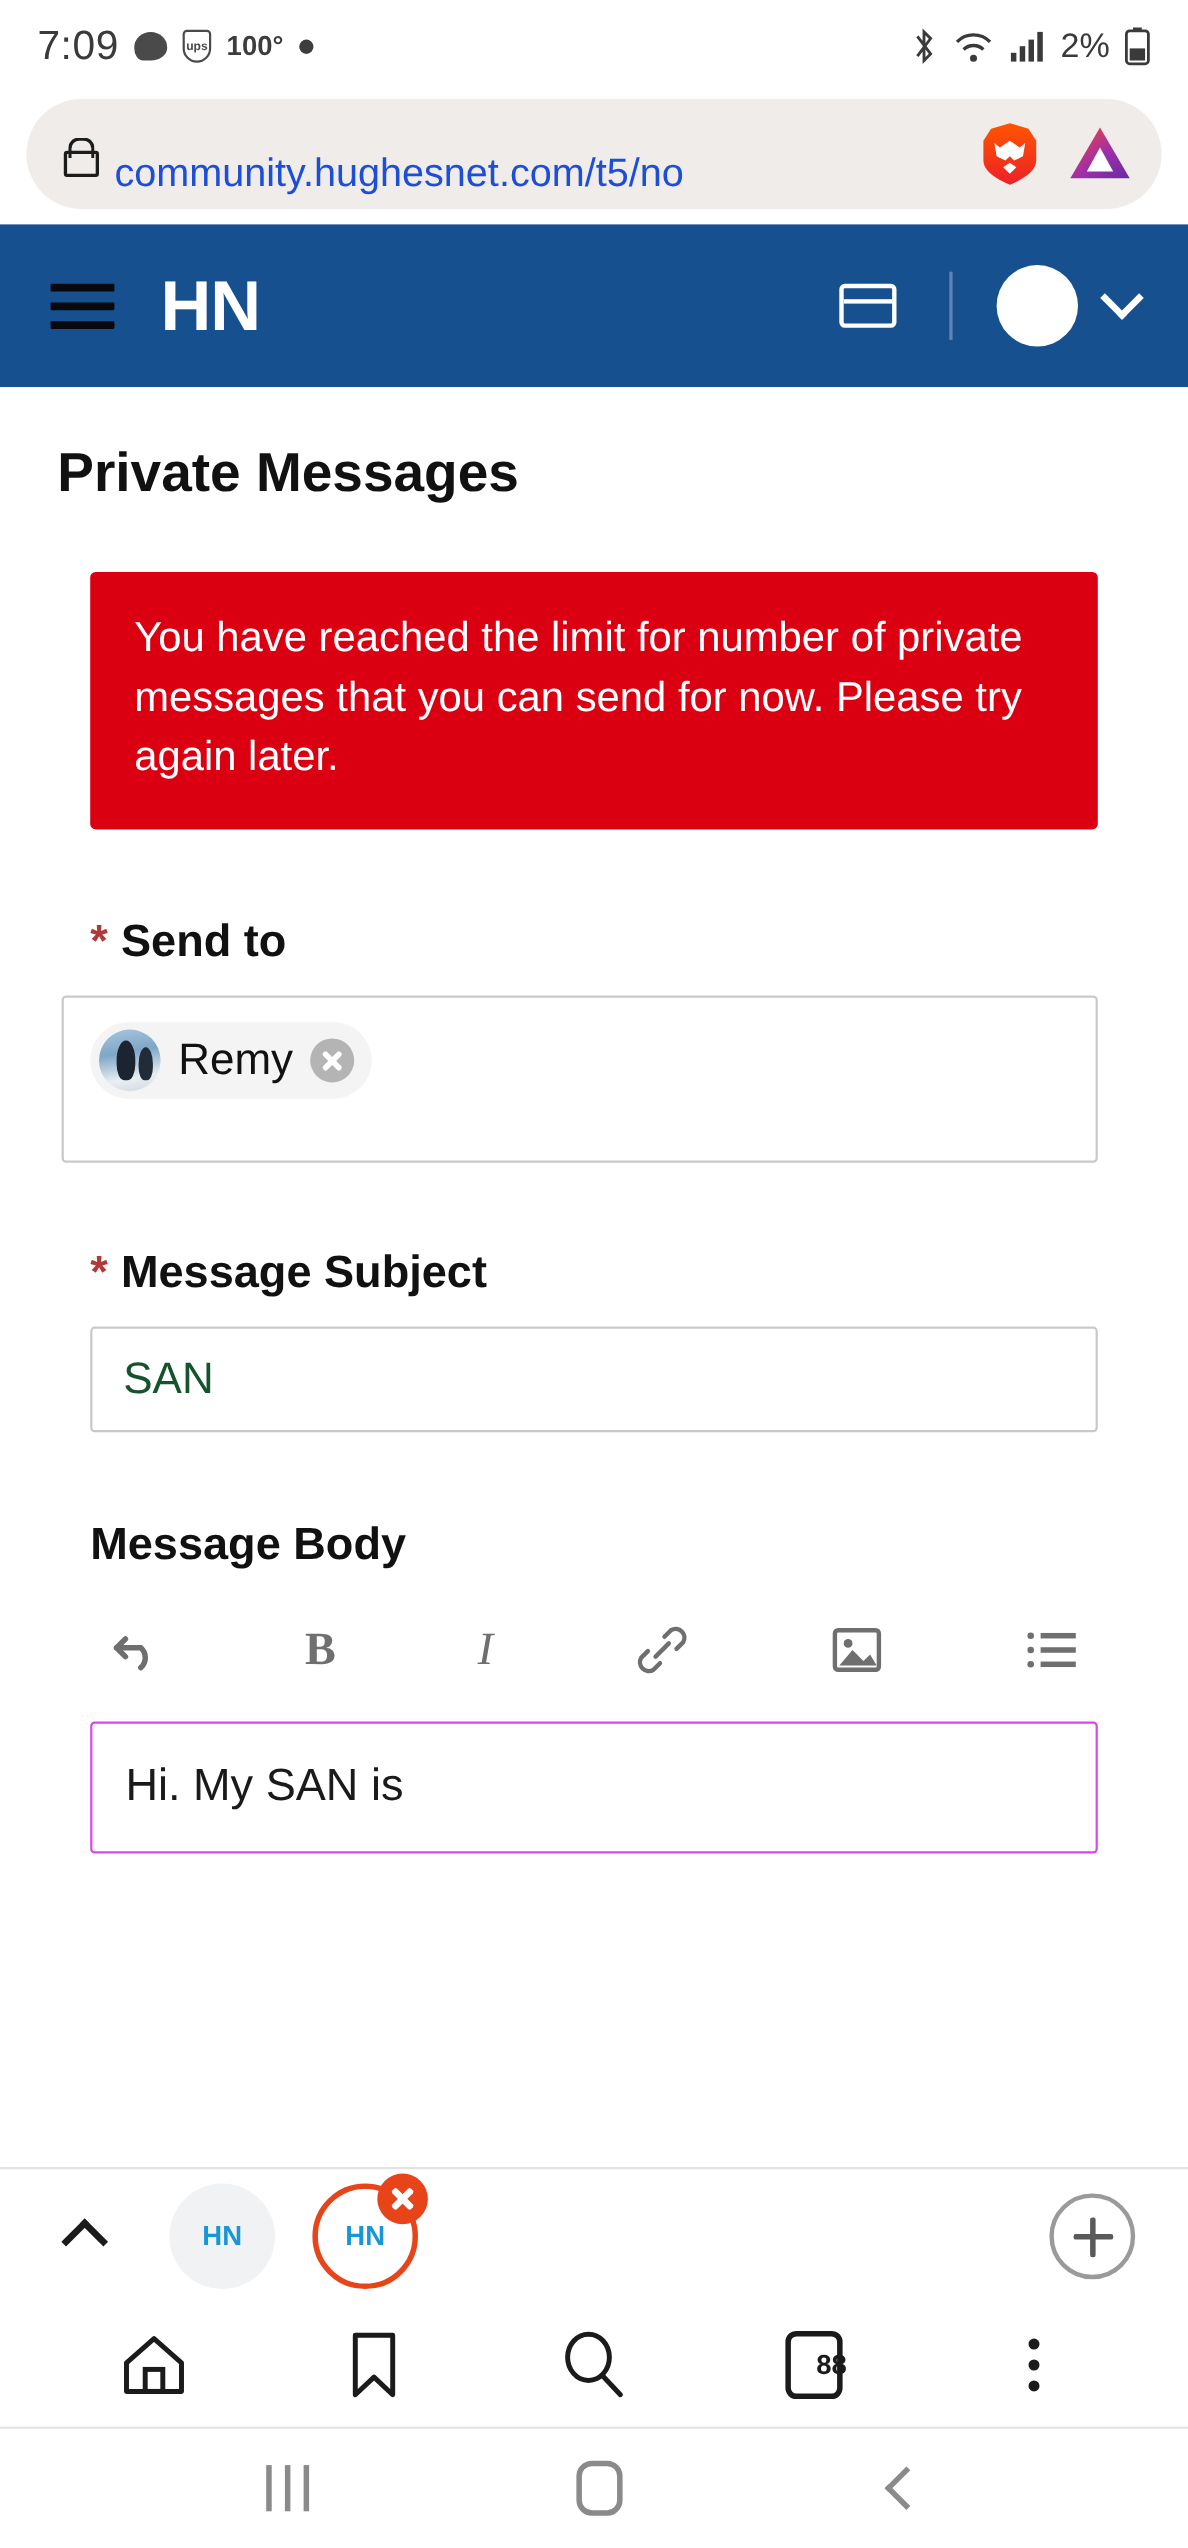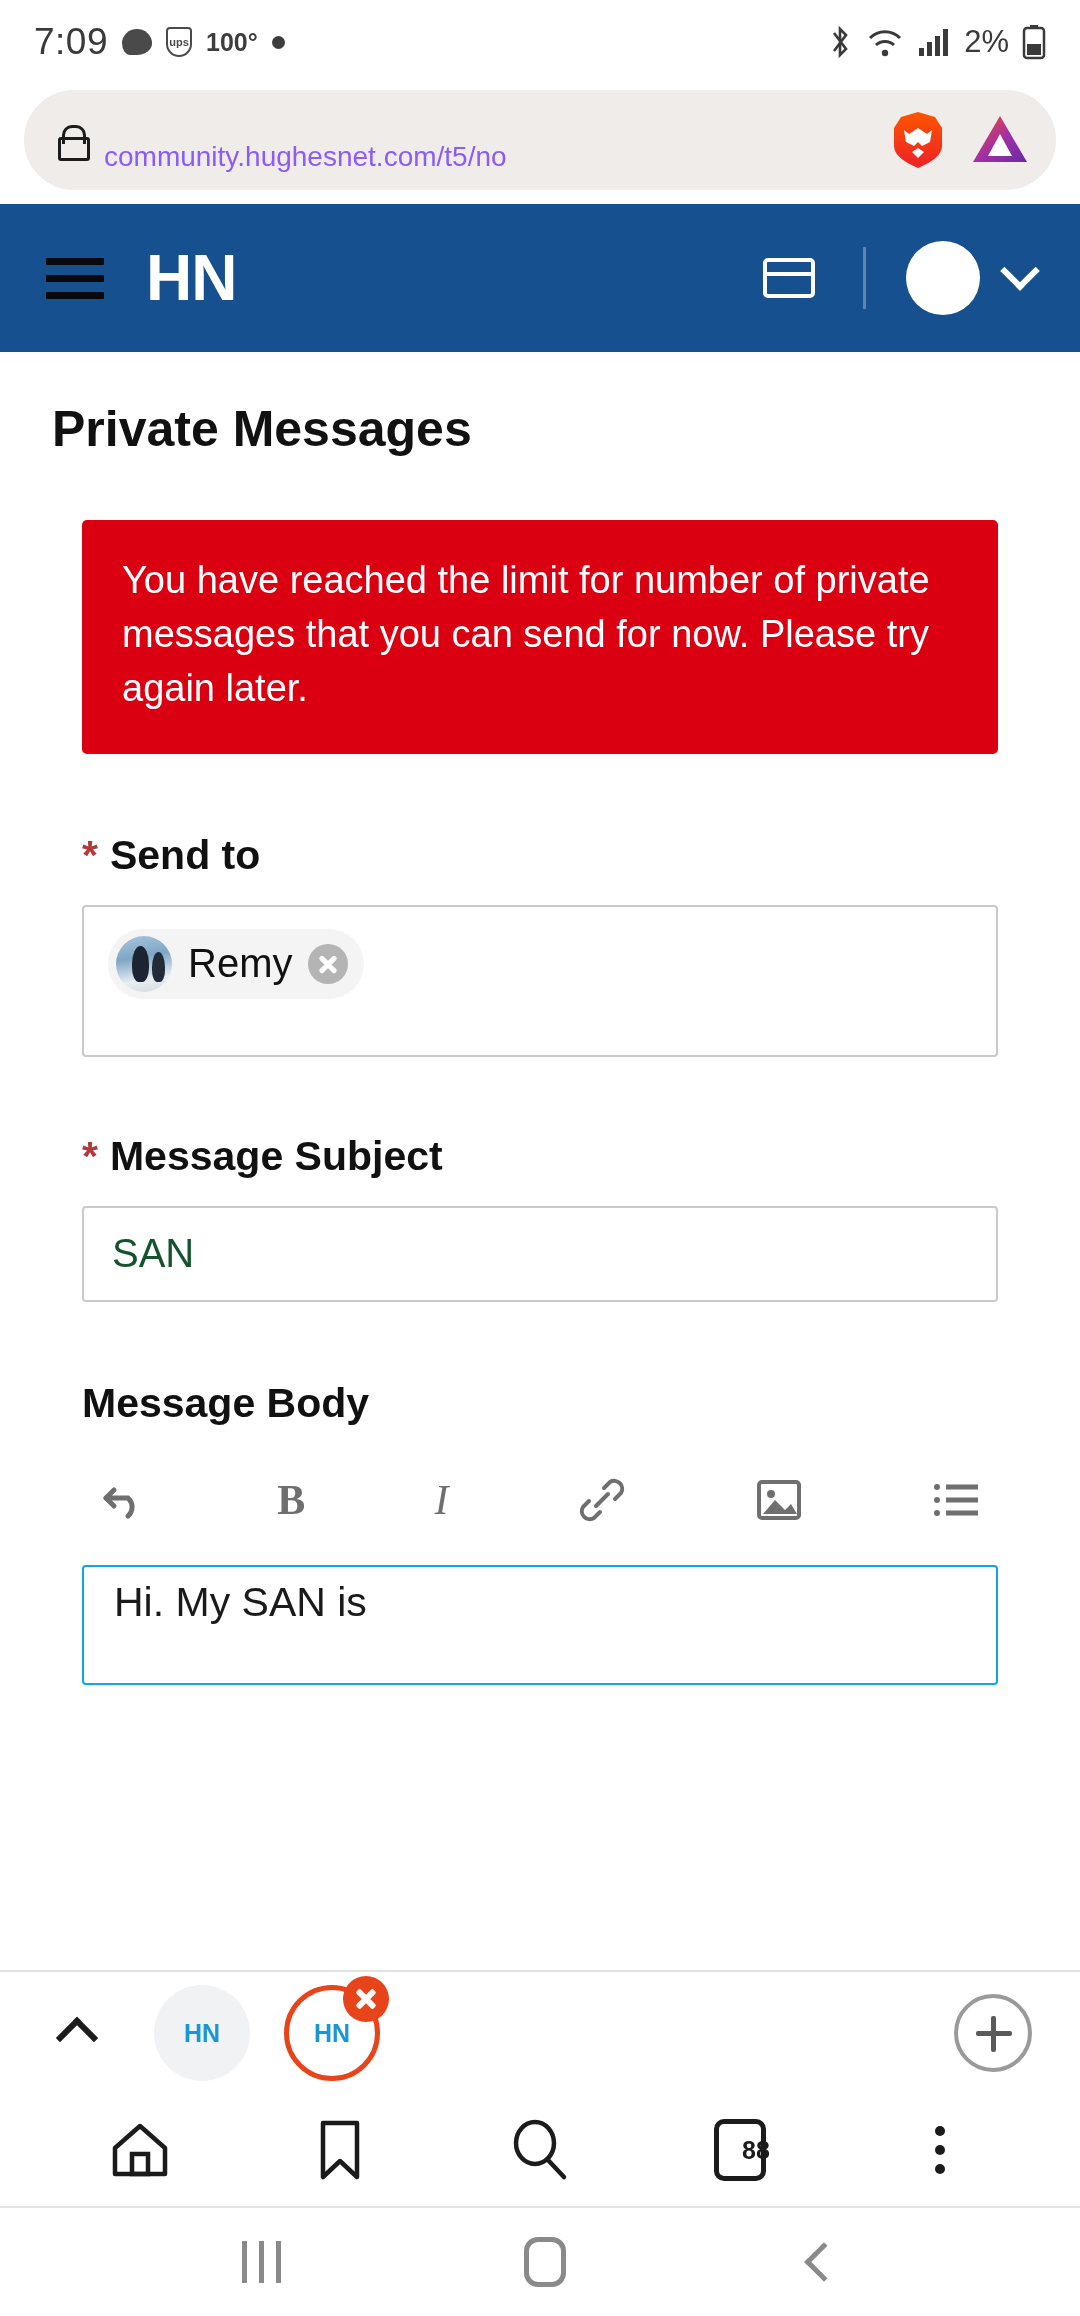--- a/index.html
+++ b/index.html
@@ -33,21 +33,21 @@
     font-size: 11px; font-weight: bold; color:#4a4a4a;
   }
 
   
   .urlbar-wrap { padding: 6px 24px 14px; background: #fff; }
   .urlbar {
     height: 100px; background: #efecea; border-radius: 50px;
     display: flex; align-items: center; padding: 0 26px; gap: 20px;
   }
   .url-text {
-    flex: 1; font-size: 28px; color: #8b5cf6;
+    flex: 1; font-size: 36px; color: #1d4ed8;
     white-space: nowrap; overflow: hidden; margin-top: 33px;
   }
   .lock {
     width: 26px; height: 30px; position: relative; flex: none;
     margin-left: 8px;
   }
   .lock::before {
     content:''; position:absolute; left:4px; top:0; width:18px; height:16px;
     border: 3px solid #1c1c1c; border-bottom: none;
     border-radius: 10px 10px 0 0;
@@ -98,21 +98,21 @@
     border-radius: 5px; padding: 34px 17px 38px 40px;
     font-size: 38px; line-height: 1.42;
   }
   .field-label {
     font-size: 41px; font-weight: bold; color:#111;
     padding: 0 0 0 82px; display:flex; gap: 12px; align-items:baseline;
   }
   .req-star { color:#b03a3a; font-size: 41px; font-weight: bold; }
   .sendto-label { margin-top: 78px; }
   .sendto-box {
-    margin: 26px 82px 0 82px; height: 152px;
+    margin: 26px 82px 0 56px; height: 152px;
     border: 2px solid #c9c9c9; border-radius: 4px;
     padding: 22px 24px;
   }
   .chip {
     display:inline-flex; align-items:center; gap: 16px;
     background: #f4f4f4; border-radius: 40px;
     padding: 7px 16px 7px 8px;
   }
   .chip-avatar {
     width: 56px; height: 56px; border-radius: 50%;
@@ -148,22 +148,22 @@
   }
   .body-label { margin-top: 78px; }
   .editor-toolbar {
     margin: 30px 82px 0 82px; display:flex; align-items:center;
     justify-content: space-between; padding: 0 18px; height: 86px;
   }
   .tb-btn { color:#6f6f6f; display:flex; align-items:center; justify-content:center; }
   .tb-b { font-size: 42px; font-weight: bold; font-family:"Liberation Serif", serif; }
   .tb-i { font-size: 42px; font-style: italic; font-family:"Liberation Serif", serif; }
   .editor-box {
-    margin: 22px 82px 0 82px; border: 2px solid #0ea5e9;
-    border-radius: 4px; padding: 12px 30px; height: 120px;
+    margin: 22px 82px 0 82px; border: 2px solid #d946ef;
+    border-radius: 4px; padding: 32px 30px; height: 120px;
     font-size: 41px; color:#1a1a1a;
   }
 
   
   .tabstrip {
     position:absolute; left:0; right:0; bottom: 222px; height: 124px;
     background:#fff; border-top: 2px solid #e2e2e2;
     display:flex; align-items:center; padding: 0 48px;
   }
   .chev-up {

